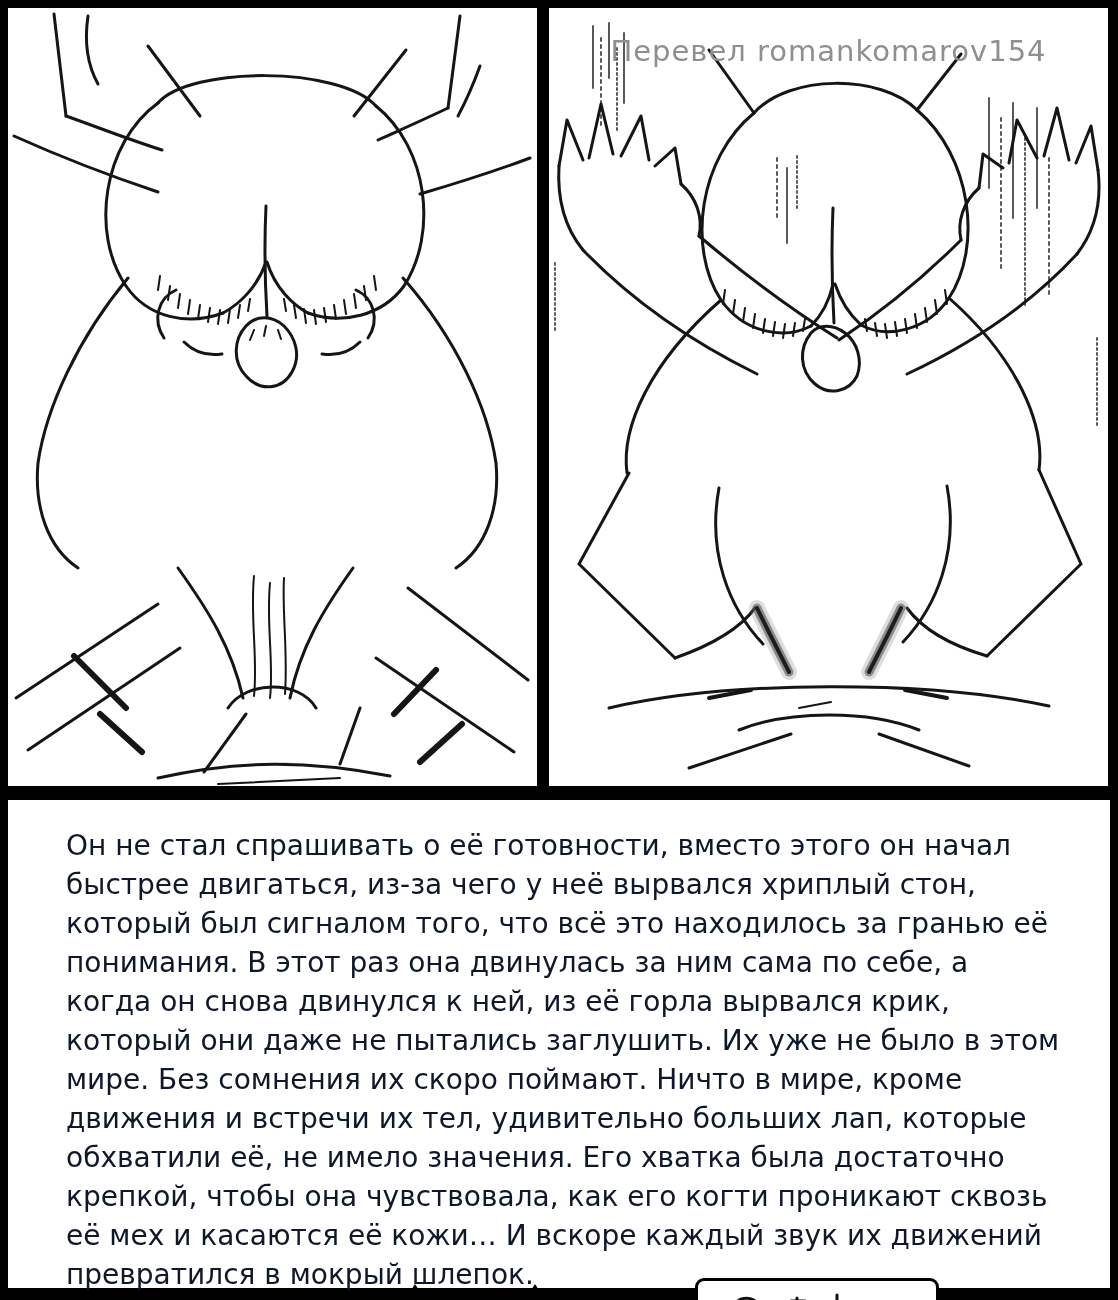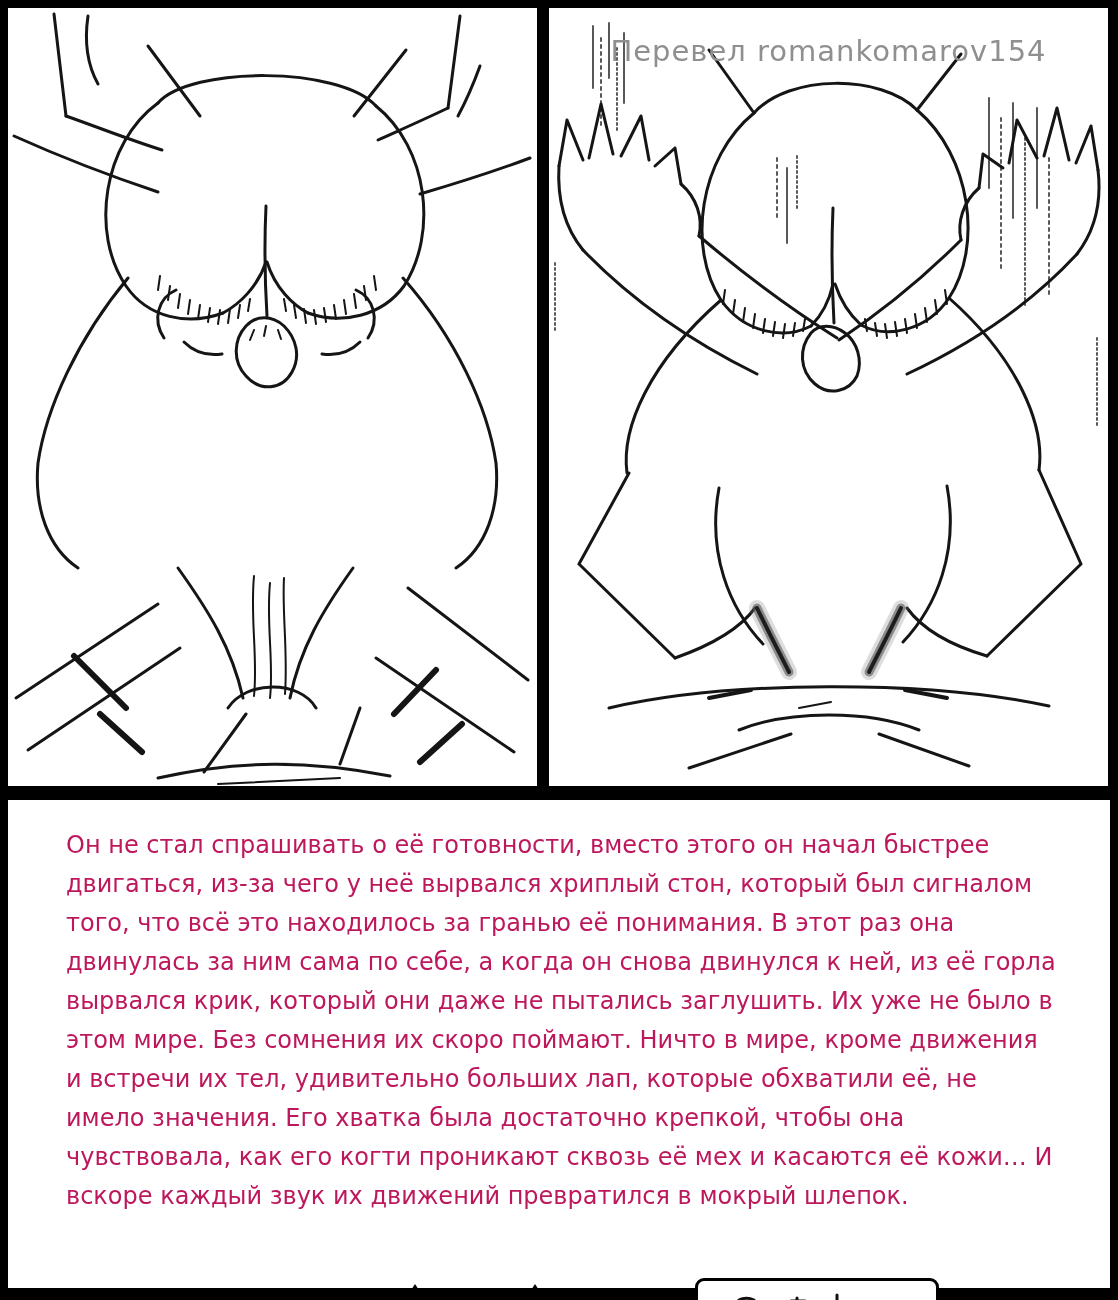--- a/index.html
+++ b/index.html
@@ -41,23 +41,23 @@
   
   .text-panel {
     height:507px;
     border:8px solid #000;
     border-top-width:7px;
     border-bottom-width:12px;
     background:#fff;
     padding:26px 50px 0 58px;
   }
   .narration {
-    font-size:24px;
+    font-size:28px;
     line-height:39px;
-    color:#be185d;
+    color:#0f172a;
     text-align:left;
   }
   
   .caption-box {
     position:absolute;
     left:695px; top:1278px;
     width:244px; height:60px;
     background:#fff;
     border:3px solid #000;
     border-radius:9px;

